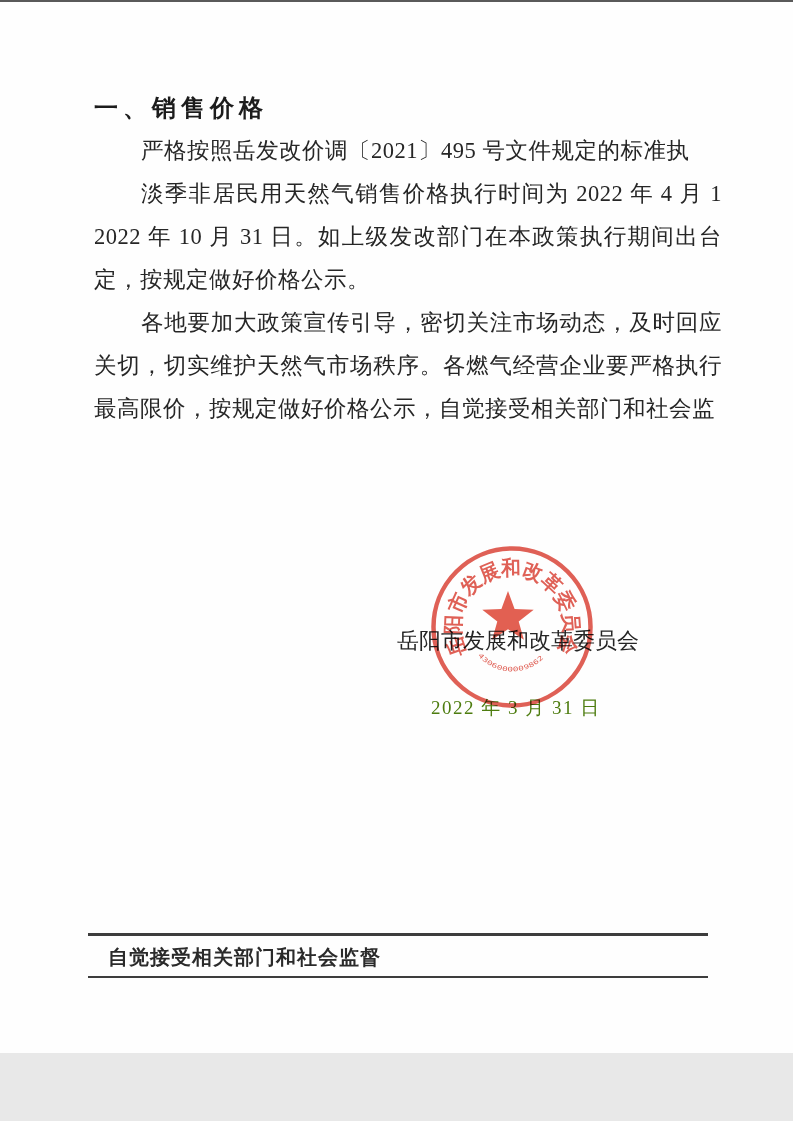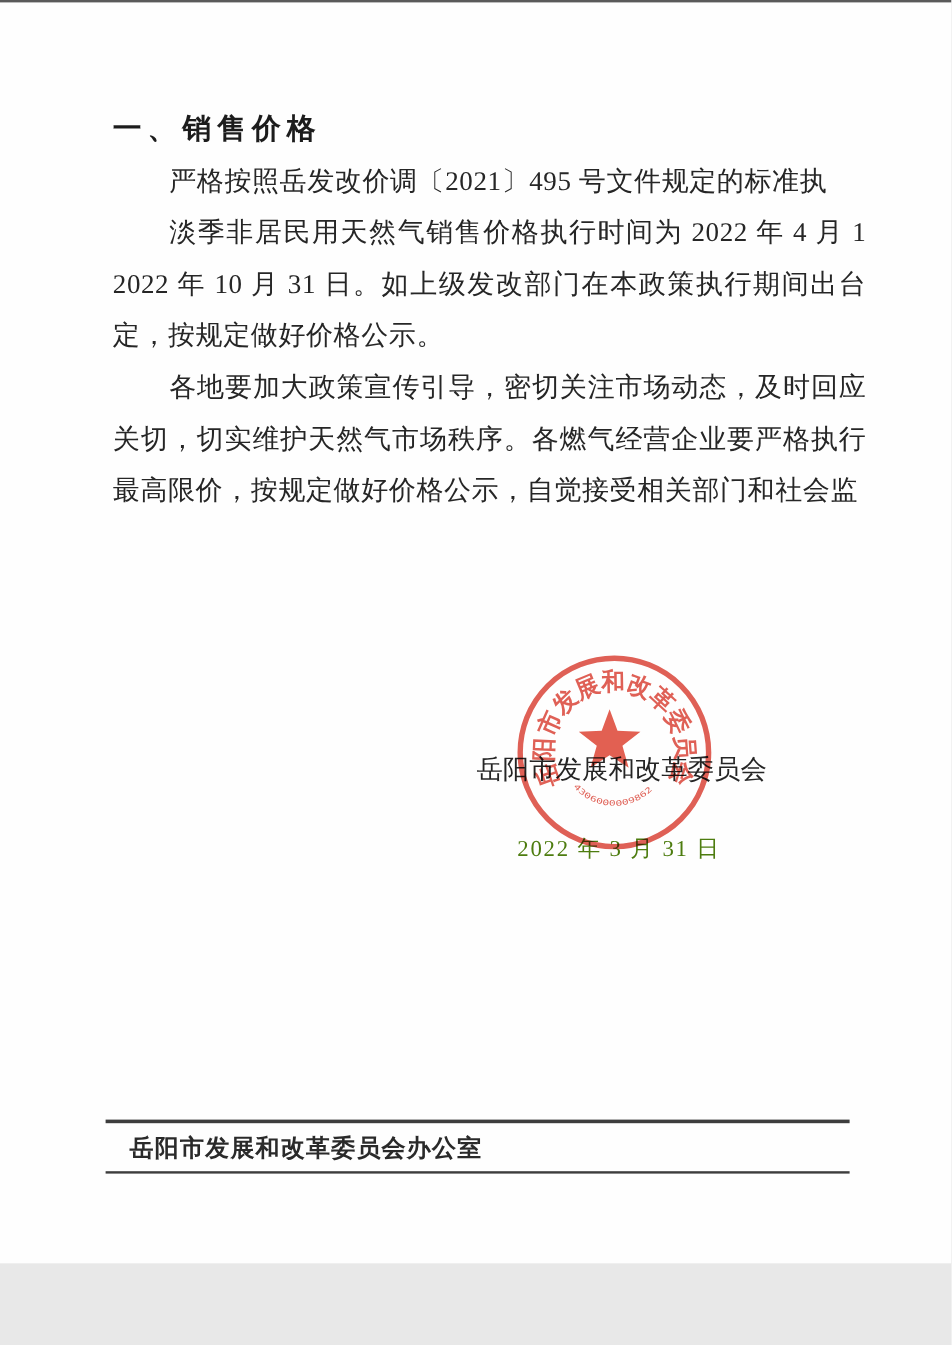--- a/index.html
+++ b/index.html
@@ -117,15 +117,15 @@
       <text class="seal-arc-text" font-size="20.5" fill="#DC4A3E">
         <textPath href="#sealArcPath" startOffset="0" textLength="216" lengthAdjust="spacingAndGlyphs">岳阳市发展和改革委员会</textPath>
       </text>
       <text class="seal-code-text" font-size="6.3" fill="#DC4A3E">
         <textPath href="#sealCodePath" startOffset="0" textLength="74" lengthAdjust="spacingAndGlyphs">4306000009862</textPath>
       </text>
     </svg>
   </div>
 
   <div class="footer-rule top"></div>
-  <div class="footer-left">岳阳市发展和改革委员会办公室</div>
+  <div class="footer-left">自觉接受相关部门和社会监督</div>
   <div class="footer-rule bottom"></div>
 </div>
 
 </body></html>

